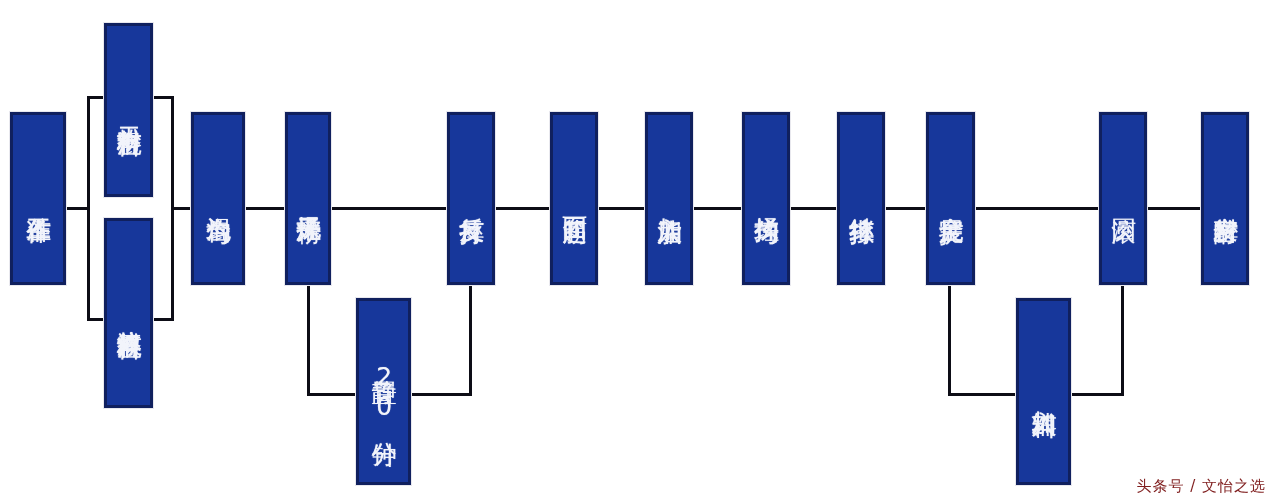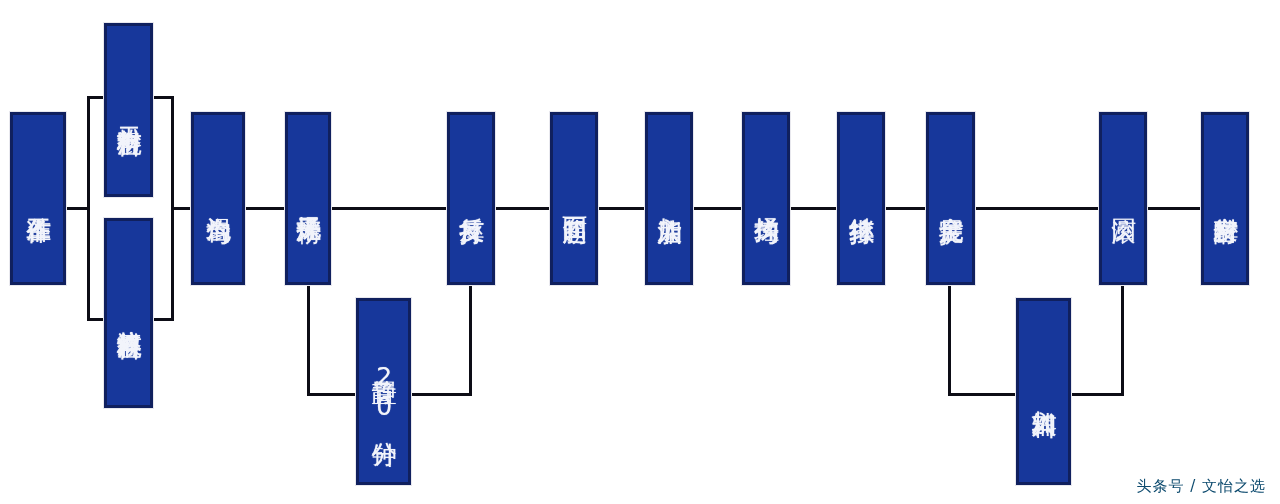--- a/index.html
+++ b/index.html
@@ -53,21 +53,21 @@
     width: 3px;
     background: #0d0d16;
     z-index: 1;
   }
   
   #watermark {
     position: absolute;
     right: 14px;
     bottom: 8px;
     font-size: 15px;
-    color: #0c4a6e;
+    color: #7f1d1d;
     letter-spacing: 1px;
     font-family: "DejaVu Sans", "Liberation Sans", sans-serif;
     user-select: none;
     z-index: 5;
   }
 </style>
 </head>
 <body>
 
 <div id="canvas">

